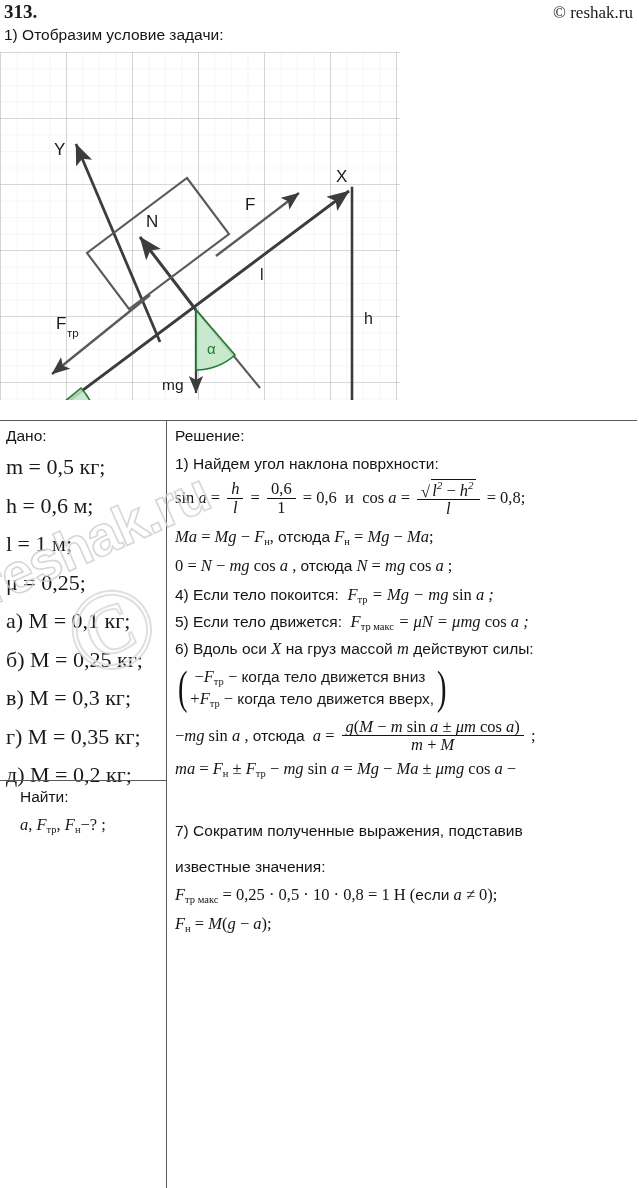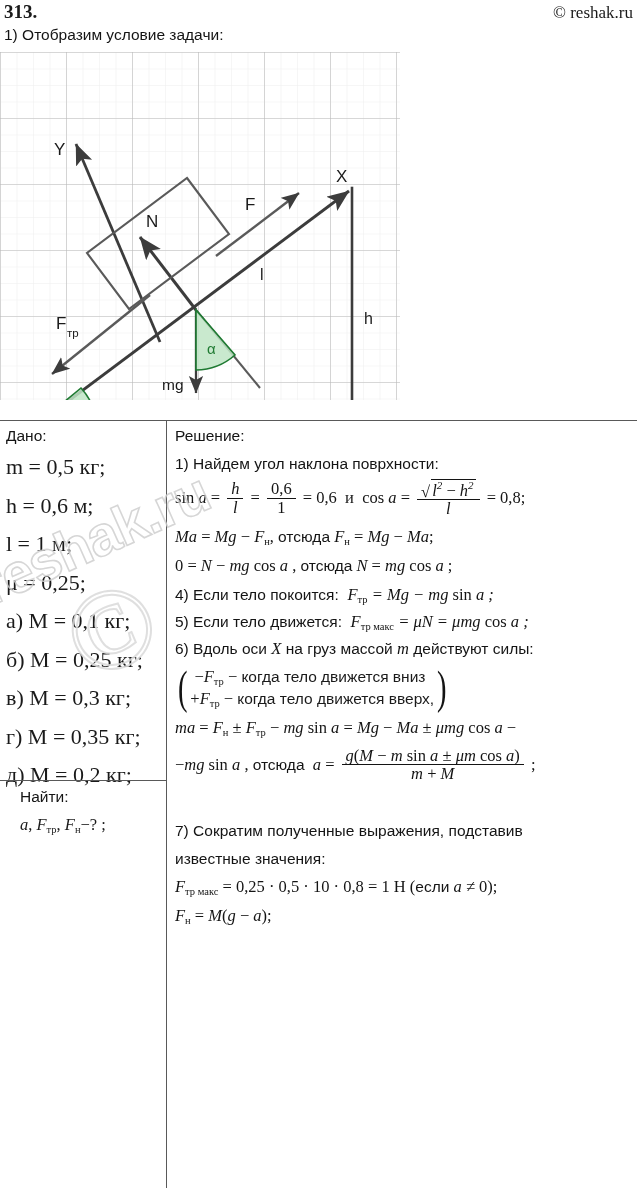--- a/index.html
+++ b/index.html
@@ -279,36 +279,36 @@
 
       <div class="cases">
         <span class="paren">(</span>
         <span class="cases-rows">
           <div>&nbsp;−<i>F</i><sub>тр</sub> − <span style="font-family:'Liberation Sans',sans-serif;font-size:15.5px;">когда тело движется вниз</span></div>
           <div>+<i>F</i><sub>тр</sub> − <span style="font-family:'Liberation Sans',sans-serif;font-size:15.5px;">когда тело движется вверх,</span></div>
         </span>
         <span class="paren">)</span>
       </div>
 
-      <div class="math">
-        <i>ma</i> = <i>F</i><sub>н</sub> ± <i>F</i><sub>тр</sub> − <i>mg</i> <span class="rm">sin</span> <i>a</i> = <i>Mg</i> − <i>Ma</i> ± <i>μmg</i> <span class="rm">cos</span> <i>a</i> −
-      </div>
-
       <div class="math" style="margin-bottom:4px;">
         −<i>mg</i> <span class="rm">sin</span> <i>a</i> , <span style="font-family:'Liberation Sans',sans-serif;font-size:15.5px;">отсюда</span>&nbsp; <i>a</i> =
         <span class="frac">
           <span class="num"><i>g</i>(<i>M</i> − <i>m</i> <span class="rm">sin</span> <i>a</i> ± <i>μm</i> <span class="rm">cos</span> <i>a</i>)</span>
           <span class="den"><i>m</i> + <i>M</i></span>
         </span>
         ;
       </div>
 
+      <div class="math">
+        <i>ma</i> = <i>F</i><sub>н</sub> ± <i>F</i><sub>тр</sub> − <i>mg</i> <span class="rm">sin</span> <i>a</i> = <i>Mg</i> − <i>Ma</i> ± <i>μmg</i> <span class="rm">cos</span> <i>a</i> −
+      </div>
+
       <div class="gap"></div>
 
-      <div class="sol-step" style="margin-bottom:10px;">7) Сократим полученные выражения, подставив</div>
+      <div class="sol-step" style="margin-bottom:18px;">7) Сократим полученные выражения, подставив</div>
       <div class="sol-step" style="margin-bottom:10px;">известные значения:</div>
 
       <div class="math">
         <i>F</i><sub>тр макс</sub> = 0,25 · 0,5 · 10 · 0,8 = 1 <span class="rm">Н</span> (<span style="font-family:'Liberation Sans',sans-serif;font-size:15.5px;">если</span> <i>a</i> ≠ 0);
       </div>
       <div class="math">
         <i>F</i><sub>н</sub> = <i>M</i>(<i>g</i> − <i>a</i>);
       </div>
     </div>
   </div>

